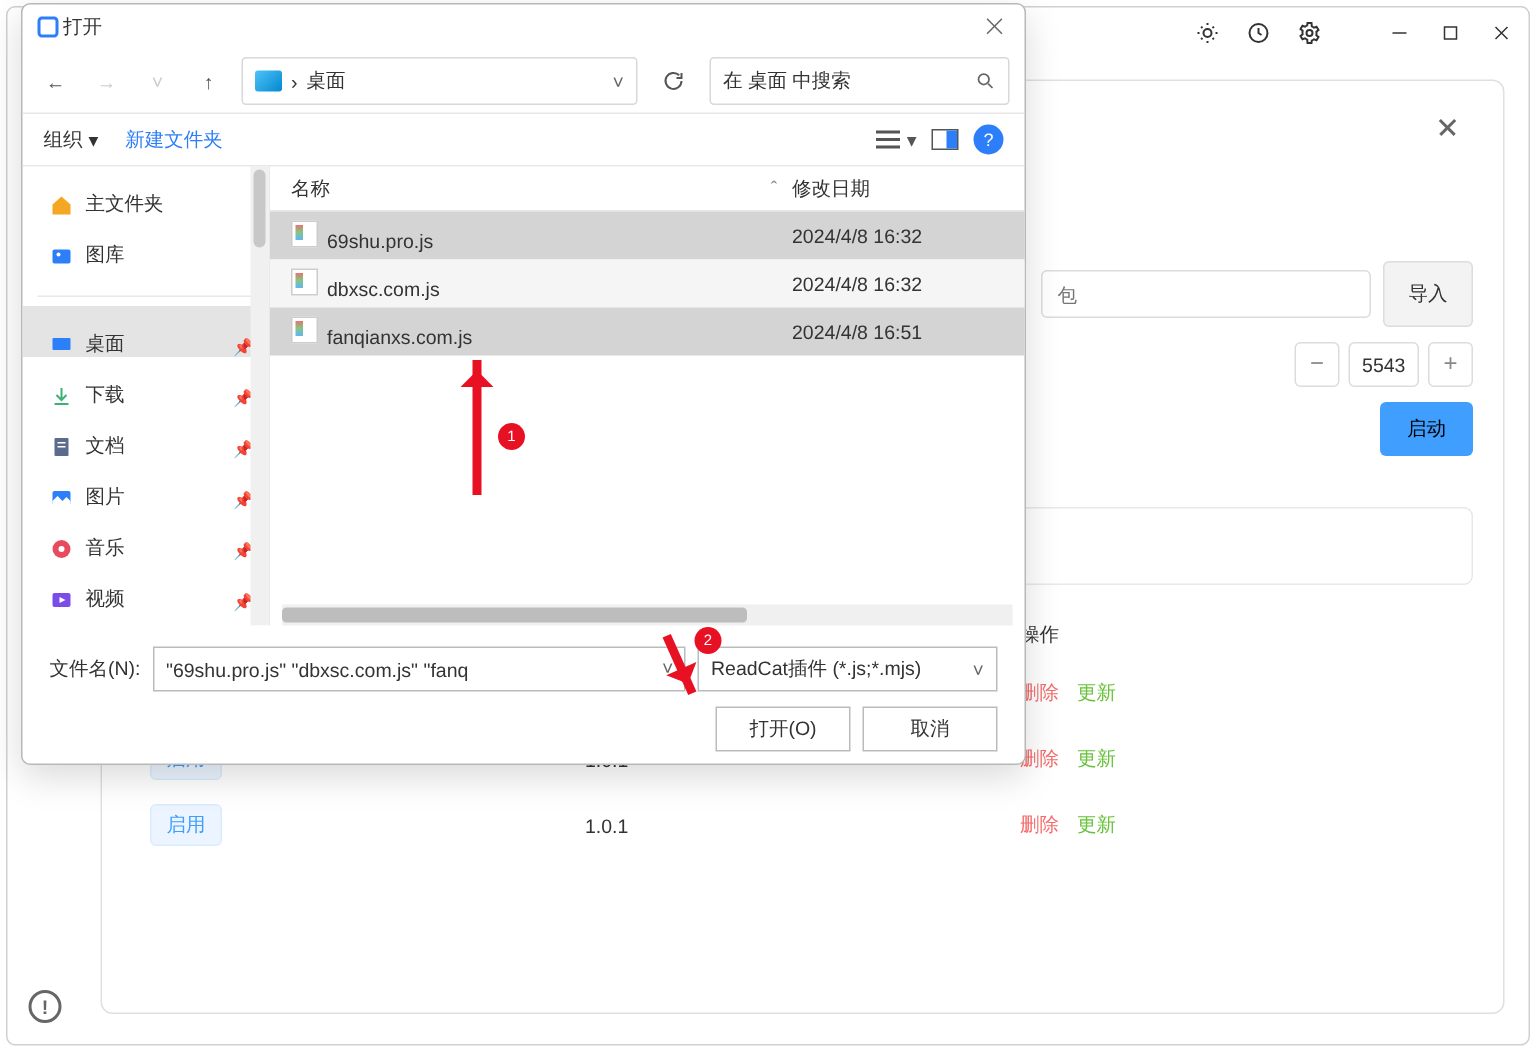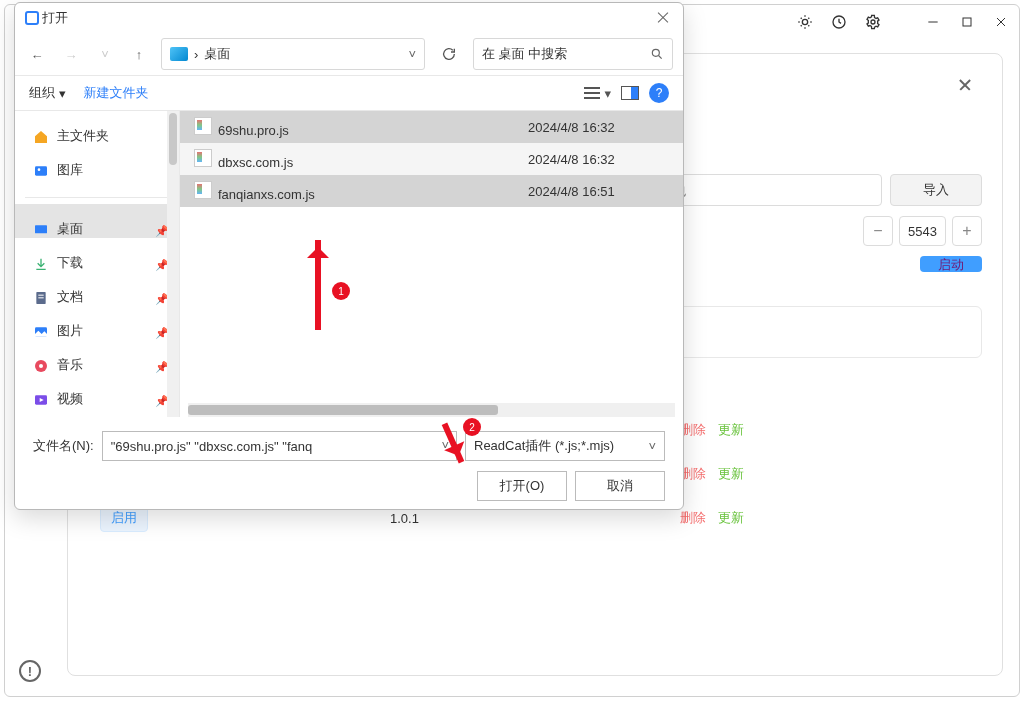--- a/index.html
+++ b/index.html
@@ -9,26 +9,26 @@
 .title-bar svg,.title-icon{width:16px;height:16px}
 .title-btn{width:20px;height:20px;display:flex;align-items:center;justify-content:center;color:#666;cursor:pointer}
 .brightness{color:#f0a020}.history{color:#666}.gear{color:#2d7ff9}
 .main-content{position:absolute;left:62px;right:16px;top:48px;bottom:20px;border:1px solid #e0e0e0;border-radius:8px;background:#fff;padding:20px}
 .panel-header{position:relative;height:30px}
 .close-x{position:absolute;right:6px;top:0;width:22px;height:22px;cursor:pointer;display:flex;align-items:center;justify-content:center}
 .close-x::before,.close-x::after{content:"";position:absolute;width:14px;height:1.5px;background:#666}
 .close-x::before{transform:rotate(45deg)}.close-x::after{transform:rotate(-45deg)}
 .form-row{display:flex;align-items:center;justify-content:flex-end;gap:8px;margin-top:70px}
 .pkg-input{flex:0 0 220px;height:32px;border:1px solid #dcdcdc;border-radius:4px;padding:0 10px;background:#fff}
-.import-btn{height:32px;padding:0 32px;background:#f3f3f3;border:1px solid #dcdcdc;border-radius:4px;cursor:pointer}
+.import-btn{height:44px;padding:0 16px;background:#f3f3f3;border:1px solid #dcdcdc;border-radius:4px;cursor:pointer}
 .port-row{display:flex;align-items:center;justify-content:flex-end;gap:6px;margin-top:10px}
 .stepper-btn{width:30px;height:30px;border:1px solid #dcdcdc;background:#fff;border-radius:4px;cursor:pointer;display:flex;align-items:center;justify-content:center;font-size:16px;color:#888}
 .port-input{width:47px;height:30px;border:1px solid #dcdcdc;border-radius:4px;text-align:center}
 .start-row{display:flex;justify-content:flex-end;margin-top:10px}
-.start-btn{height:16px;padding:0 18px;background:#409eff;color:#701a75;border:none;border-radius:4px;cursor:pointer}
+.start-btn{height:36px;padding:0 18px;background:#409eff;color:#000000;border:none;border-radius:4px;cursor:pointer}
 .toolbar{display:flex;align-items:center;gap:8px;margin-top:34px;border:1px solid #e8e8e8;border-radius:6px;padding:10px 12px}
 .tool-icon{width:30px;height:30px;border-radius:50%;display:flex;align-items:center;justify-content:center;color:#fff;cursor:pointer;font-weight:bold}
 .trash{background:#f56c6c}.reload{background:#67c23a}
 .search-box{flex:1;height:30px;border:none;padding:0 8px 0 26px;background:transparent;position:relative}
 .search-wrap{flex:1;position:relative;display:flex;align-items:center}
 .search-wrap::before{content:"";position:absolute;left:6px;width:12px;height:12px;border:1.5px solid #bbb;border-radius:50%}
 .search-wrap::after{content:"";position:absolute;left:17px;top:20px;width:5px;height:1.5px;background:#bbb;transform:rotate(45deg)}
 .table{margin-top:16px;}
 .thead{display:flex;padding:8px 12px;color:#888}
 .thead>div,.trow>div{flex:1}
@@ -167,20 +167,21 @@
         </div>
       <div class="search-wrap">
         <input class="search-box" placeholder="请输入搜索关键字" style="">
       </div>
     </div>
 
     <div class="table">
       <div class="thead">
         <div>状态</div>
         <div>版本号</div>
+        <div>操作</div>
       </div>
       <div class="trow">
         <div><span class="state-tag">启用</span></div>
         <div>1.0.0</div>
         <div><span class="op-del">删除</span><span class="op-upd">更新</span></div>
       </div>
       <div class="trow">
         <div><span class="state-tag">启用</span></div>
         <div>1.0.1</div>
         <div><span class="op-del">删除</span><span class="op-upd">更新</span></div>
@@ -304,20 +305,25 @@
           <svg class="side-ico" viewBox="0 0 24 24" fill="#7b4de8">
             <rect x="3" y="5" width="18" height="14" rx="2"></rect>
             <path d="M10 9l6 3-6 3z" fill="#fff"></path>
           </svg>
           <span>视频</span>
           <span class="pin">📌</span>
         </div>
       <div class="side-scroll"></div>
     </div>
     <div class="file-area">
+      <div class="file-header">
+        <div class="col-name">名称</div>
+        <div class="col-sort">ˆ</div>
+        <div class="col-date">修改日期</div>
+      </div>
       <div class="file-row sel">
         <div class="col-name"><span class="js-icon"></span><span>69shu.pro.js</span></div>
         <div class="col-sort"></div>
         <div class="col-date">2024/4/8 16:32</div>
       </div>
       <div class="file-row">
         <div class="col-name"><span class="js-icon"></span><span>dbxsc.com.js</span></div>
         <div class="col-sort"></div>
         <div class="col-date">2024/4/8 16:32</div>
       </div>

